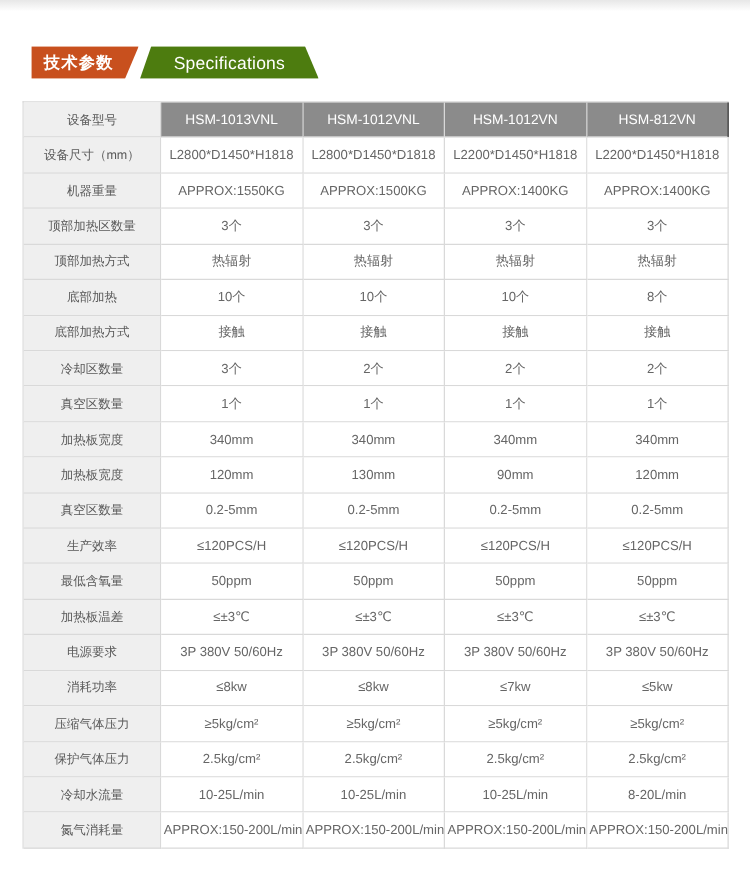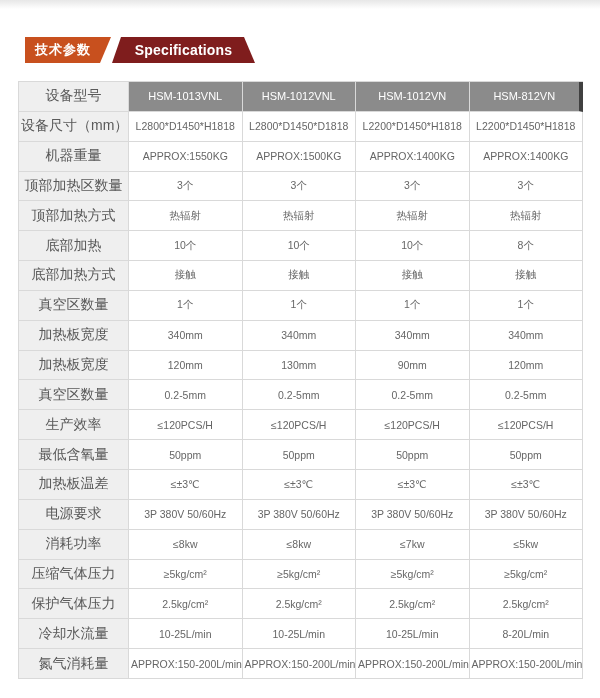--- a/index.html
+++ b/index.html
@@ -29,27 +29,27 @@
     padding-right: 10px;
     color: #ffffff;
     font-size: 13px;
     font-weight: bold;
     letter-spacing: 1px;
   }
   .banner-gray {
     position: absolute;
     left: 112px; top: 37px;
     width: 143px; height: 26px;
-    background: #7f1d1d;
+    background: #4d7c0f;
     clip-path: polygon(9px 0, calc(100% - 11px) 0, 100% 100%, 0 100%);
     display: flex; align-items: center; justify-content: center;
     box-sizing: border-box;
     color: #ffffff;
     font-size: 14px;
-    font-weight: 700;
+    font-weight: 400;
     letter-spacing: 0.2px;
   }
   
   table.spec {
     position: absolute;
     left: 18px; top: 81px;
     width: 565px; height: 598px;
     border-collapse: separate;
     border-spacing: 0;
     table-layout: fixed;
@@ -62,36 +62,36 @@
     padding: 0 2px;
     text-align: center;
     vertical-align: middle;
     font-weight: normal;
     overflow: hidden;
     white-space: nowrap;
   }
   .label-cell {
     background: #efefef;
     color: #595959;
-    font-size: 14px;
+    font-size: 10px;
   }
   .value-cell {
     background: #ffffff;
     color: #666666;
     font-size: 10.5px;
   }
   .model-cell {
     background: #8b8b8b;
     color: #ffffff;
     font-size: 11px;
     font-weight: bold;
     border-right: 1px solid #f4f4f4;
   }
   .model-cell.last {
-    border-right: 4px solid #404040;
+    border-right: 1px solid #404040;
   }
 </style>
 </head>
 <body>
 
 <div class="page">
   <div class="top-fade"></div>
 
   <div class="banner-orange">
     <span>技术参数</span>
@@ -152,20 +152,27 @@
           <td class="value-cell">8个</td>
         </tr>
         <tr>
           <td class="label-cell">底部加热方式</td>
           <td class="value-cell">接触</td>
           <td class="value-cell">接触</td>
           <td class="value-cell">接触</td>
           <td class="value-cell">接触</td>
         </tr>
         <tr>
+          <td class="label-cell">冷却区数量</td>
+          <td class="value-cell">3个</td>
+          <td class="value-cell">2个</td>
+          <td class="value-cell">2个</td>
+          <td class="value-cell">2个</td>
+        </tr>
+        <tr>
           <td class="label-cell">真空区数量</td>
           <td class="value-cell">1个</td>
           <td class="value-cell">1个</td>
           <td class="value-cell">1个</td>
           <td class="value-cell">1个</td>
         </tr>
         <tr>
           <td class="label-cell">加热板宽度</td>
           <td class="value-cell">340mm</td>
           <td class="value-cell">340mm</td>

